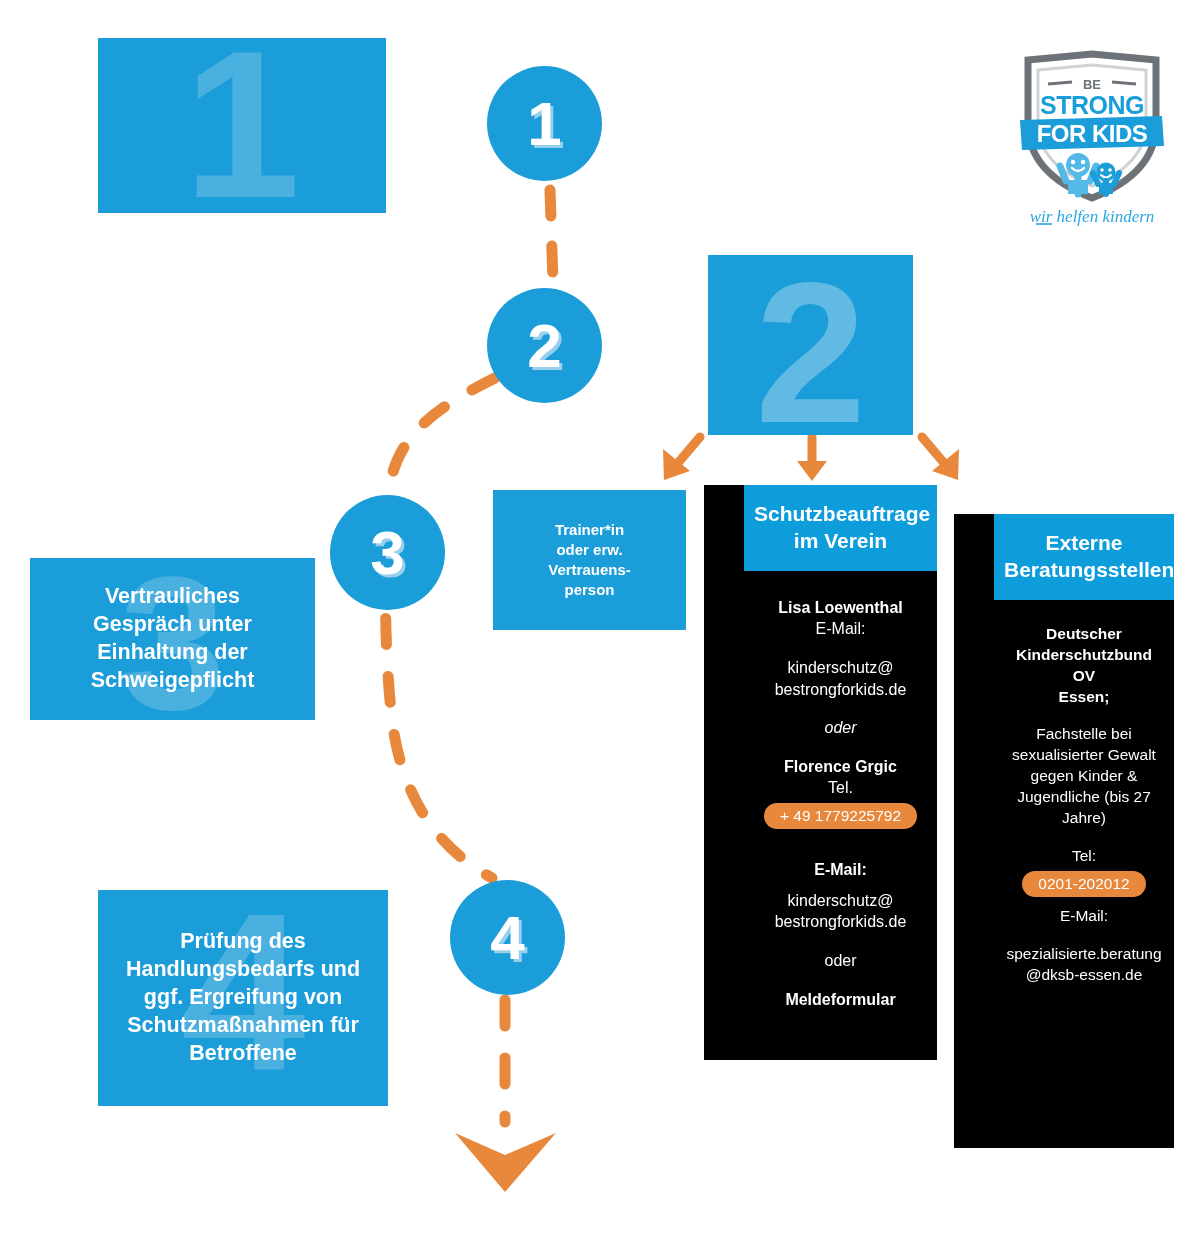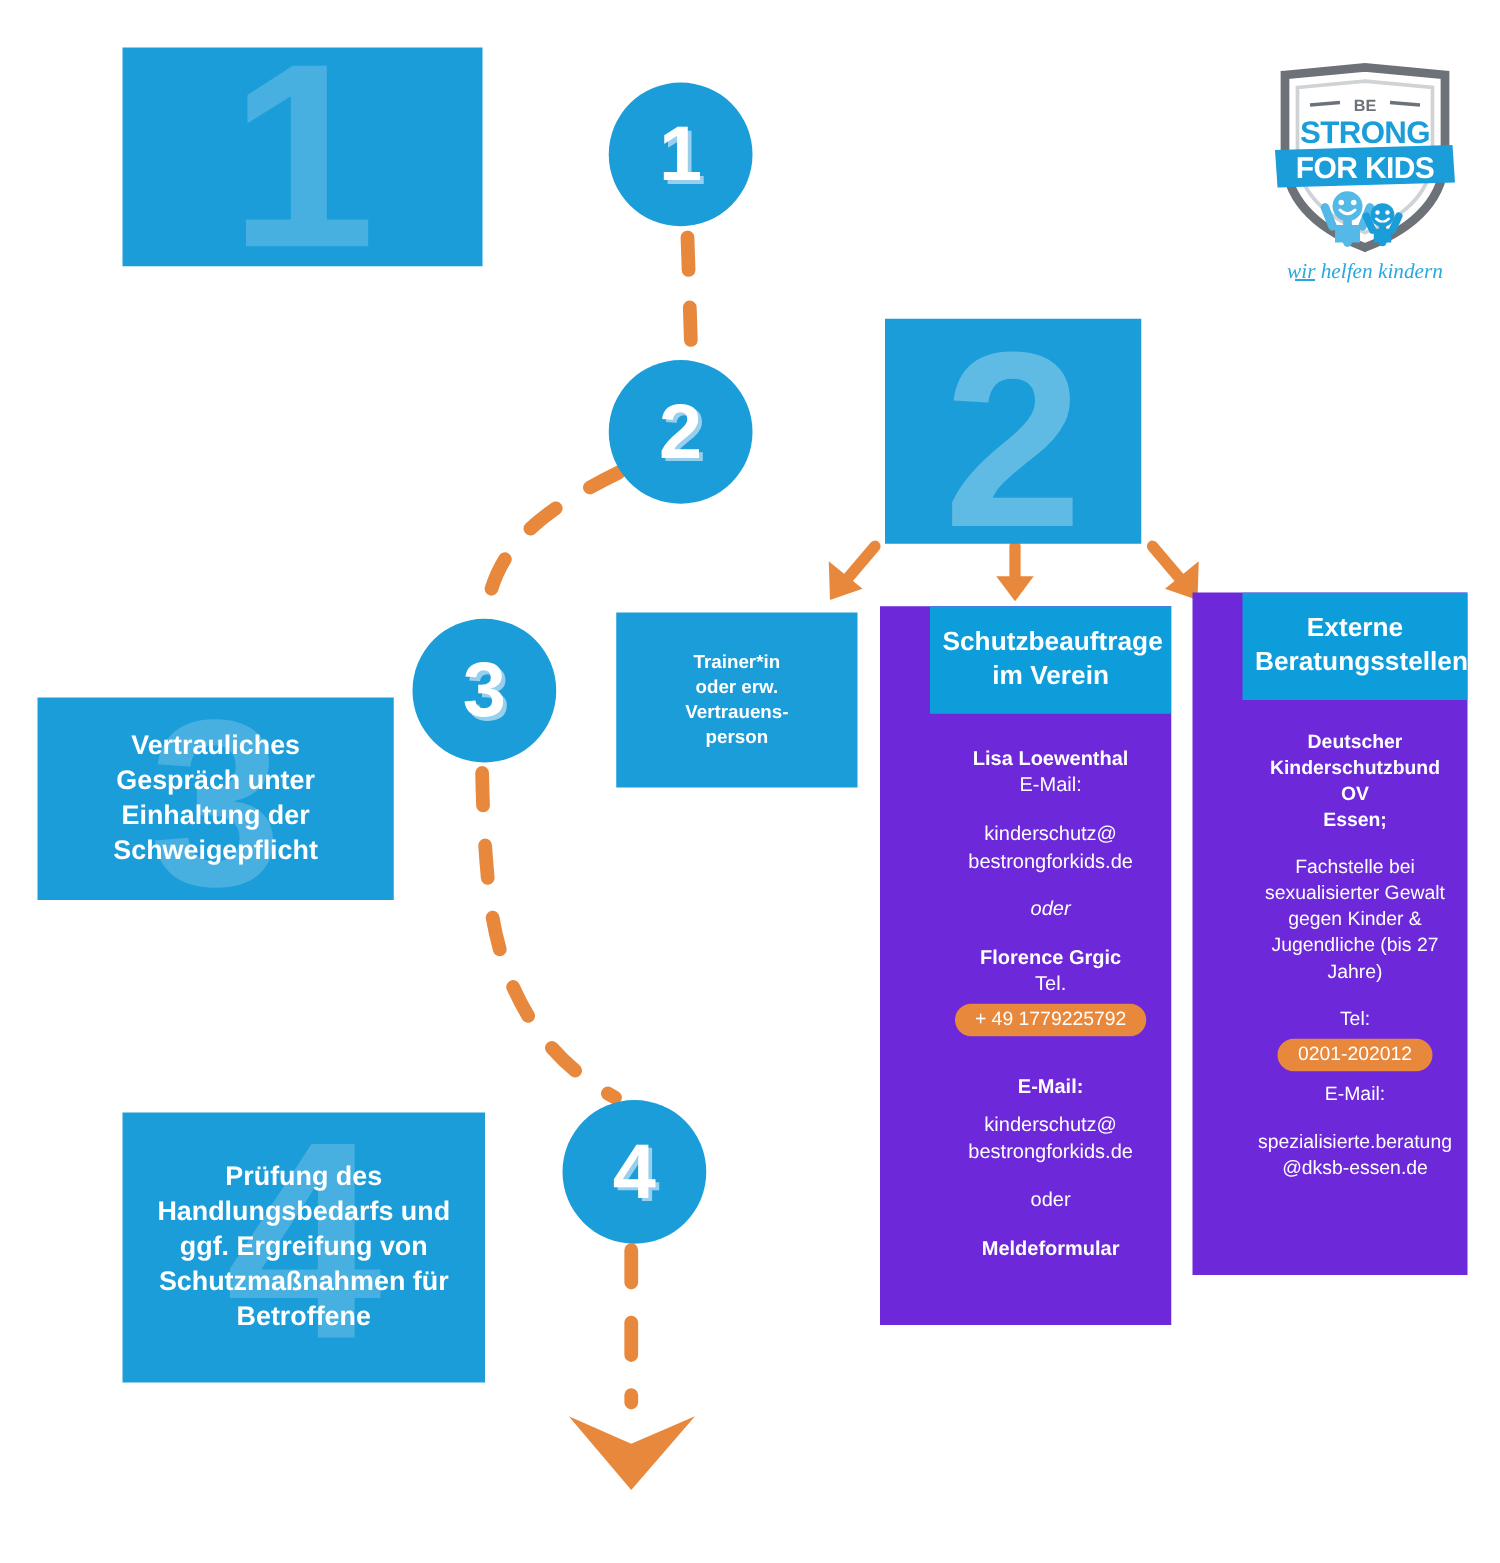--- a/index.html
+++ b/index.html
@@ -60,21 +60,21 @@
   #boxwendet .txt{font-size:21px; padding:0 12px;}
   #boxwendet .wm{font-size:200px; left:50%; top:-2px; transform:translateX(-50%); opacity:.30;}
 
   #boxtrainer{left:493px; top:490px; width:193px; height:140px;}
   #boxtrainer .txt{font-size:15px; padding:0 10px; line-height:1.32;}
 
   
   .card{
     position:absolute;
     box-sizing:border-box;
-    background:#6d28d9;
+    background:#000000;
     color:#ffffff;
     overflow:hidden;
     padding-left:40px;
   }
   .card .card-head{
     background:#0d9ddb;
     color:#ffffff;
     font-weight:700;
     font-size:21px;
     line-height:1.28;
@@ -99,21 +99,21 @@
     background:#e8883c;
     color:#ffffff;
     border-radius:16px;
     padding:3px 16px 4px;
     font-size:15.5px;
     line-height:1.25;
     margin-top:4px;
   }
 
   #card-schutz{left:704px; top:485px; width:233px; height:575px;}
-  #card-extern{left:954px; top:474px; width:220px; height:546px;}
+  #card-extern{left:954px; top:514px; width:220px; height:634px;}
   #card-extern .card-body{padding-top:24px; font-size:15.5px;}
 
   
   .circle{
     position:absolute;
     border-radius:50%;
     background:#1b9dd9;
     display:flex;
     align-items:center;
     justify-content:center;

